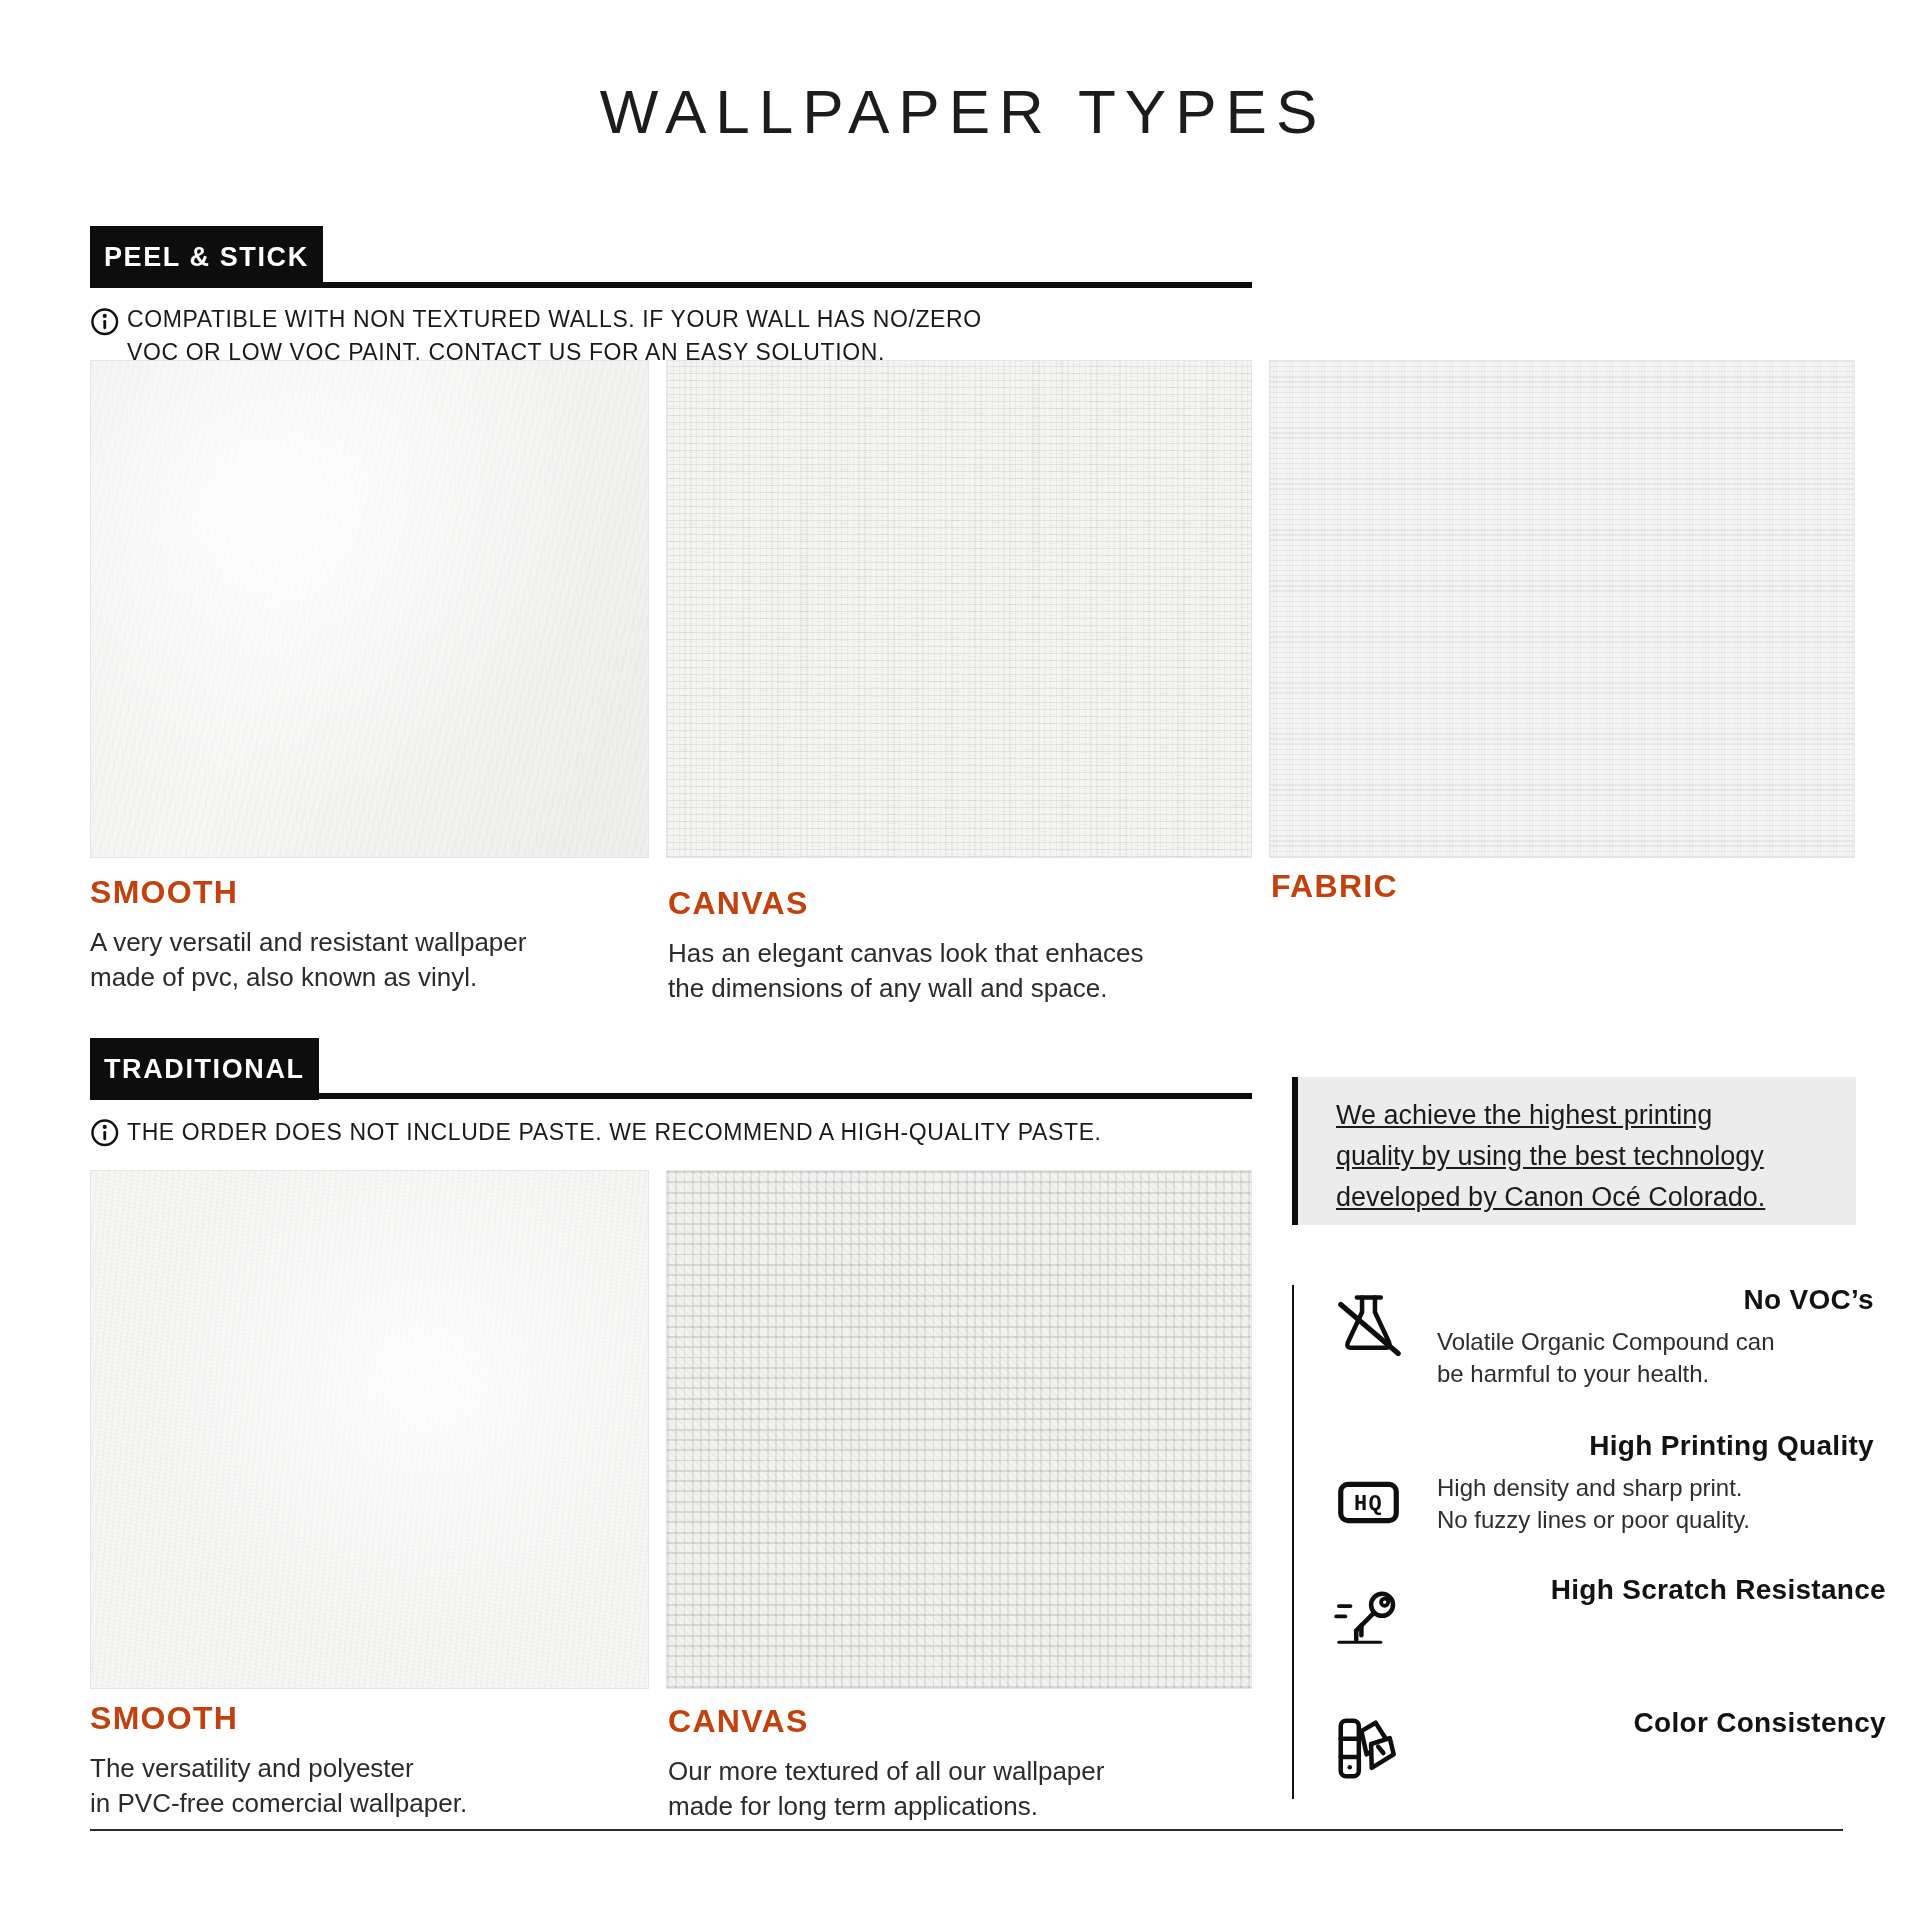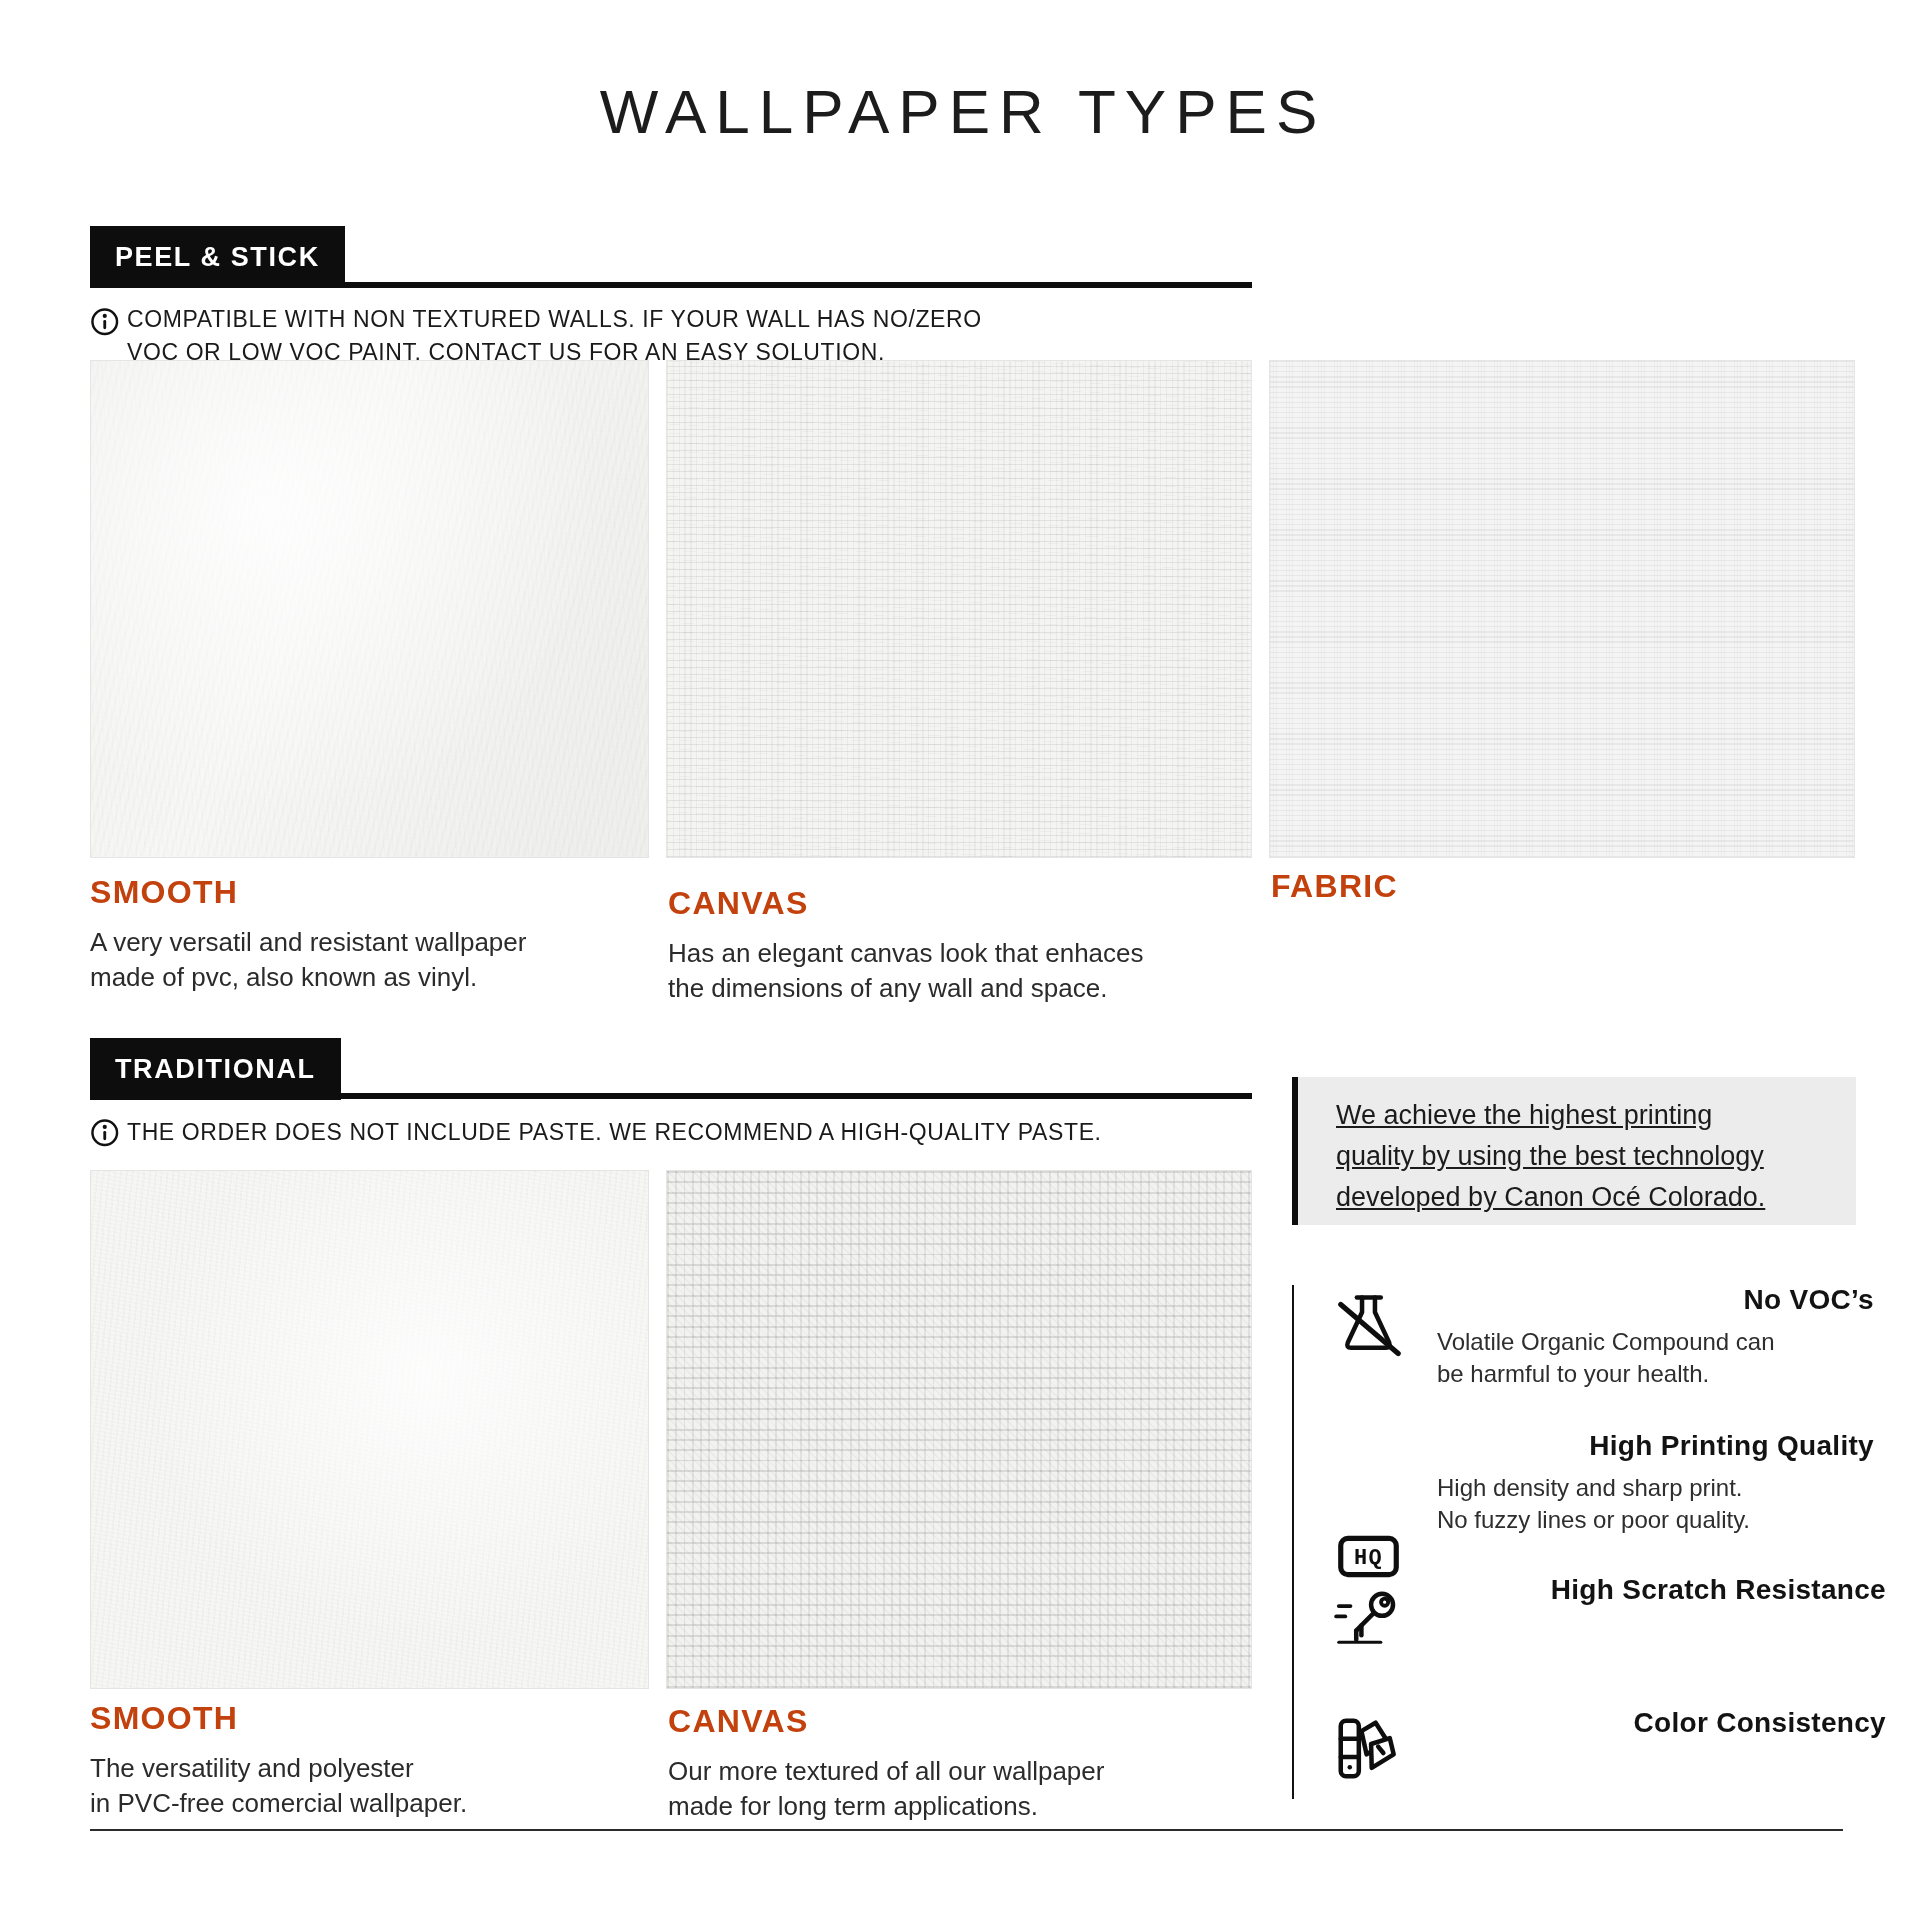--- a/index.html
+++ b/index.html
@@ -14,21 +14,21 @@
   .page-title{
     left:0;top:76px;width:1926px;text-align:center;
     font-size:62px;letter-spacing:9px;font-weight:400;color:#1c1c1c;
   }
 
   
   .section-rule{height:5.8px;background:#0d0d0d;}
   .section-label{
     background:#0d0d0d;color:#ffffff;font-weight:bold;
     font-size:27px;letter-spacing:1.6px;
-    padding:0 25px;height:62px;line-height:62px;display:inline-block;
+    padding:0 14px;height:62px;line-height:62px;display:inline-block;
   }
 
   
   .note-icon{width:29.5px;height:29.5px;}
   .note-text{
     font-size:23px;letter-spacing:0.6px;line-height:33px;color:#1a1a1a;
     text-transform:uppercase;
   }
 
   
@@ -185,21 +185,21 @@
   </svg>
 </div>
 <div class="abs" style="left:1437px;top:1284px;width:437px;">
   <div class="feature-title">No VOC’s</div>
   <div class="feature-desc">
     <div>Volatile Organic Compound can</div>
     <div>be harmful to your health.</div>
   </div>
 </div>
 
-<div class="abs" style="left:1333px;top:1521px;">
+<div class="abs" style="left:1333px;top:1467px;">
   <svg class="feature-icon" viewBox="0 0 110 110">
     <rect x="12" y="27" width="86" height="56" rx="11" fill="none" stroke="#0e0e0e" stroke-width="8"></rect>
     <text x="55" y="67" text-anchor="middle" font-family="Liberation Mono, DejaVu Sans Mono, monospace" font-size="34" font-weight="bold" fill="#0e0e0e" letter-spacing="2">HQ</text>
   </svg>
 </div>
 <div class="abs" style="left:1437px;top:1430px;width:437px;">
   <div class="feature-title">High Printing Quality</div>
   <div class="feature-desc">
     <div>High density and sharp print.</div>
     <div>No fuzzy lines or poor quality.</div>

